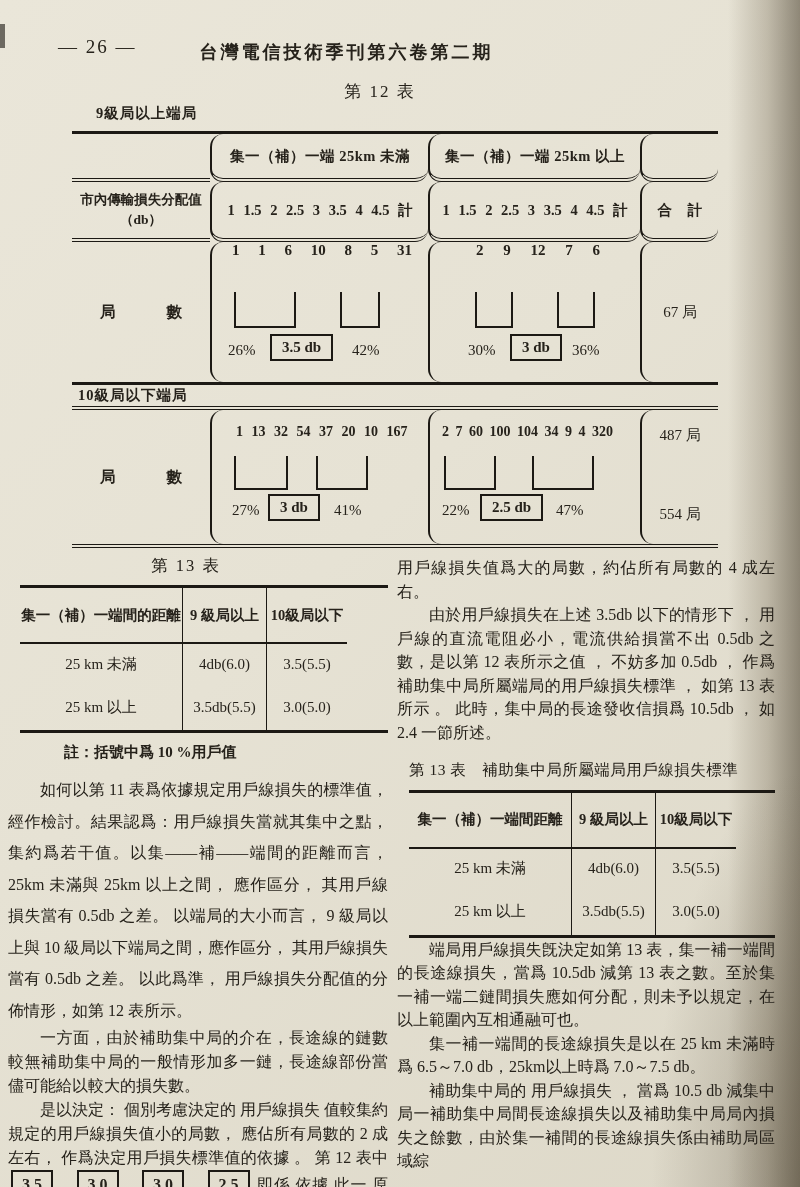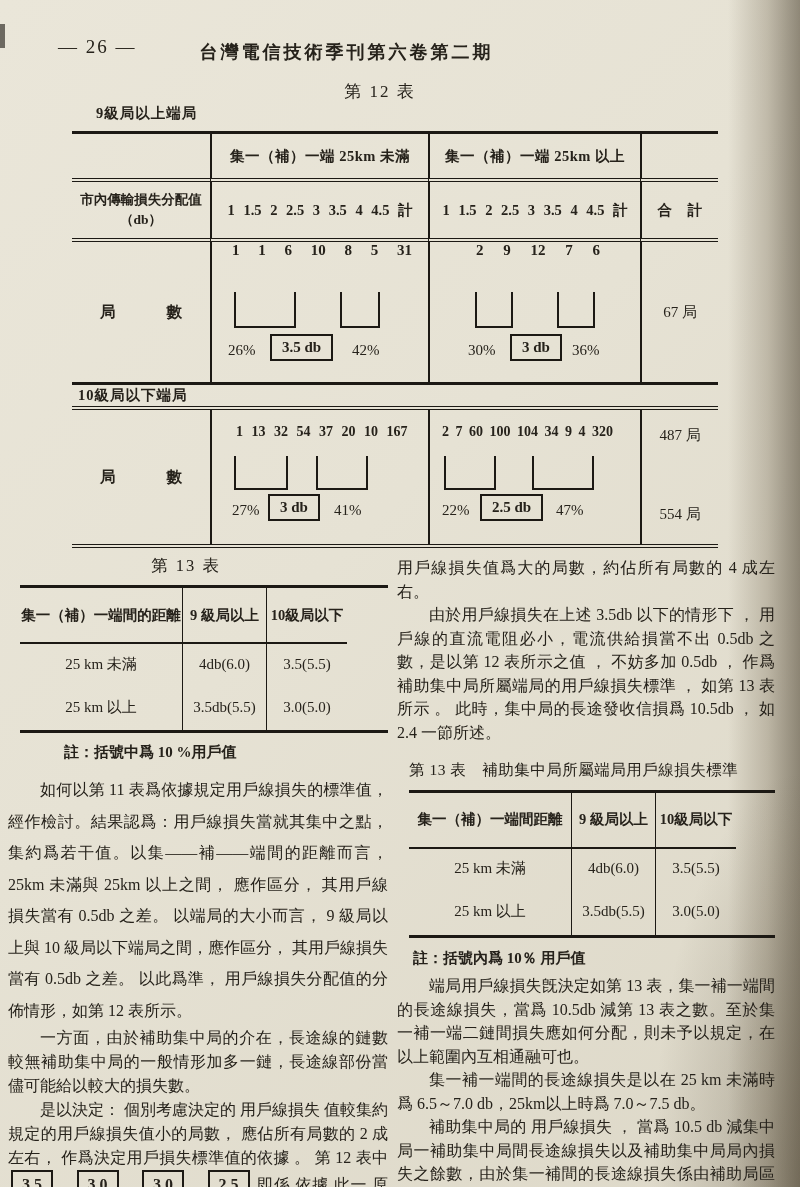--- a/index.html
+++ b/index.html
@@ -23,21 +23,21 @@
   .t12cap{position:absolute;left:0;top:80px;width:760px;text-align:center;font-size:17px;letter-spacing:2px;}
   .sec-label{position:absolute;font-size:14.5px;font-weight:600;letter-spacing:1px;}
   .lab-a{left:96px;top:104px;}
   .lab-b{left:78px;top:386px;}
 
   
   .tA,.tB{position:absolute;left:72px;width:646px;display:grid;grid-template-columns:138px 218px 212px 78px;}
   .tA{top:131px;grid-template-rows:48px 60px 140px;border-top:3px solid var(--ink2);border-bottom:3px solid var(--ink2);}
   .tB{top:406px;grid-template-rows:134px;border-top:4px double var(--ink2);border-bottom:4px double var(--ink2);}
   .tA>div,.tB>div{position:relative;box-sizing:border-box;}
-  .vl{border-left:2px solid var(--ink2);}
+  .vl{border-left:2px solid var(--ink2);border-radius:13px;}
   .dbl{border-bottom:4px double var(--ink2);}
   .cc{display:flex;align-items:center;justify-content:center;text-align:center;}
   .spanhead{font-size:14.5px;font-weight:600;letter-spacing:.5px;}
   .losshead{flex-direction:column;font-size:13.5px;line-height:1.45;font-weight:600;}
   .ticks{font-size:14.5px;word-spacing:5px;white-space:pre;font-weight:600;}
   .officehead{display:flex;align-items:center;justify-content:space-between;padding:0 28px;font-size:15.5px;font-weight:600;}
   .totalcell{font-size:15px;white-space:nowrap;}
   .totalB{display:flex;flex-direction:column;justify-content:space-between;align-items:center;padding:16px 0 20px;font-size:15px;white-space:nowrap;}
 
   
@@ -201,19 +201,18 @@
       <div class="hrow">集一（補）一端間距離</div>
       <div class="hrow vvl">9 級局以上</div>
       <div class="hrow vvl">10級局以下</div>
       <div class="dcell">25 km 未滿</div>
       <div class="dcell vvl">4db(6.0)</div>
       <div class="dcell vvl">3.5(5.5)</div>
       <div class="dcell">25 km 以上</div>
       <div class="dcell vvl">3.5db(5.5)</div>
       <div class="dcell vvl">3.0(5.0)</div>
     </div>
-    <div class="note note-r">註：括號內爲 10％ 用戶值</div>
 
     <p class="rp">端局用戶線損失旣決定如第 13 表，集一補一端間的長途線損失，當爲 10.5db 減第 13 表之數。至於集一補一端二鏈間損失應如何分配，則未予以規定，在以上範圍內互相通融可也。</p>
     <p class="rp">集一補一端間的長途線損失是以在 25 km 未滿時爲 6.5～7.0 db，25km以上時爲 7.0～7.5 db。</p>
     <p class="rp">補助集中局的 用戶線損失 ， 當爲 10.5 db 減集中局一補助集中局間長途線損失以及補助集中局局內損失之餘數，由於集一補間的長途線損失係由補助局區域綜</p>
   </div>
 </div>
 
 </body></html>

